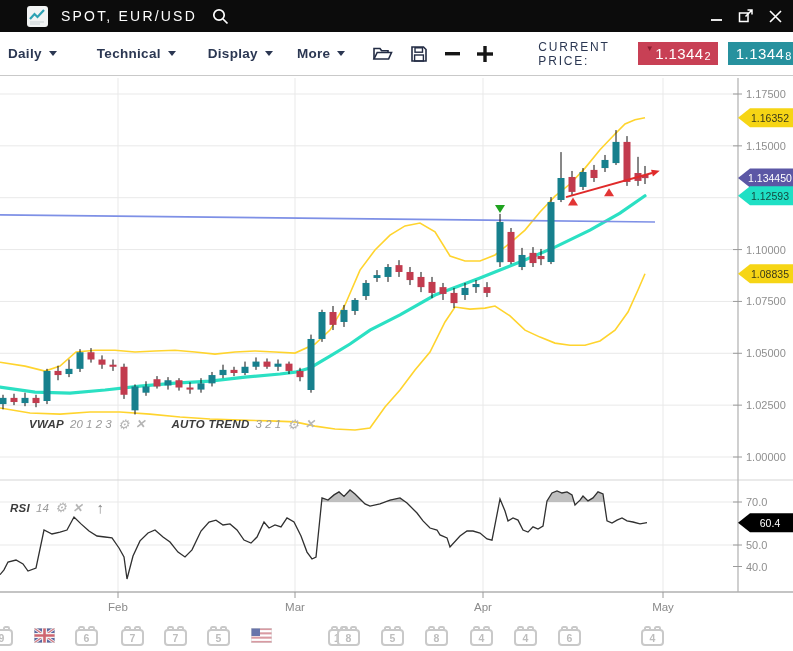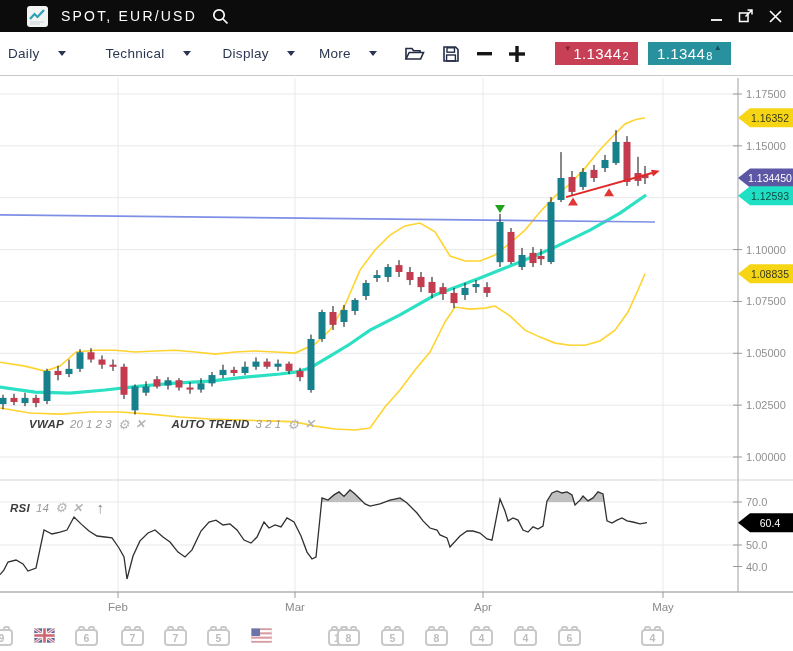--- a/index.html
+++ b/index.html
@@ -11,21 +11,21 @@
   .titlebar{position:absolute;top:0;left:0;width:793px;height:32px;background:#0c0c0c;
     display:flex;align-items:center;color:#fff;}
   .app-icon{margin-left:27px;width:21px;height:21px;display:flex;}
   .tb-title{margin-left:13px;font-size:14px;letter-spacing:2.2px;font-weight:500;color:#fdfdfd;}
   .tb-search{margin-left:15px;display:flex;cursor:pointer;}
   .win-controls{margin-left:auto;margin-right:8px;display:flex;align-items:center;gap:9px;}
   .win-controls span{display:flex;align-items:center;justify-content:center;width:20px;height:20px;cursor:pointer;}
   
   .toolbar{position:absolute;top:32px;left:0;width:793px;height:44px;background:#fff;
     border-bottom:1px solid #c9c9c9;display:flex;align-items:center;box-sizing:border-box;}
-  .menu{display:flex;align-items:center;gap:18px;font-size:13.5px;font-weight:400;color:#2b3752;
+  .menu{display:flex;align-items:center;gap:7px;font-size:13.5px;font-weight:700;color:#2b3752;
     letter-spacing:.3px;cursor:pointer;}
   .caret{width:0;height:0;border-left:4px solid transparent;border-right:4px solid transparent;
     border-top:5px solid #2b3752;}
   .tool-icon{display:flex;align-items:center;cursor:pointer;}
   .cp-label{font-size:12px;letter-spacing:1.8px;color:#2b3752;font-weight:500;}
   .price-badge{height:23px;min-width:62px;padding:0 9px;display:flex;align-items:center;justify-content:center;
     color:#fff;font-size:15px;letter-spacing:.4px;}
   .price-badge .sub{font-size:11px;transform:translateY(2px);margin-left:1px;}
   .price-badge .arr{font-size:8px;line-height:8px;}
   .badge-bid{background:#c84055;}
@@ -124,20 +124,21 @@
     <svg width="17" height="17" viewBox="0 0 17 17">
         <rect x="1" y="7" width="15" height="3.4" fill="#161616"></rect>
       </svg>
   </span>
   <span class="tool-icon" style="margin-left:15px">
     <svg width="18" height="18" viewBox="0 0 18 18">
       <rect x="1" y="7.3" width="16" height="3.4" fill="#161616"></rect>
       <rect x="7.3" y="1" width="3.4" height="16" fill="#161616"></rect>
     </svg>
   </span>
+  <span class="cp-label" style="margin-left:44px">CURRENT PRICE:</span>
   <div class="price-badge badge-bid" style="margin-left:29px">
     <span class="arr">▼</span>
     <span>1.1344</span>
     <span class="sub">2</span>
   </div>
   <div class="price-badge badge-ask" style="margin-left:10px">
     <span>1.1344</span>
     <span class="sub">8</span>
     <span class="arr">▲</span>
   </div>

